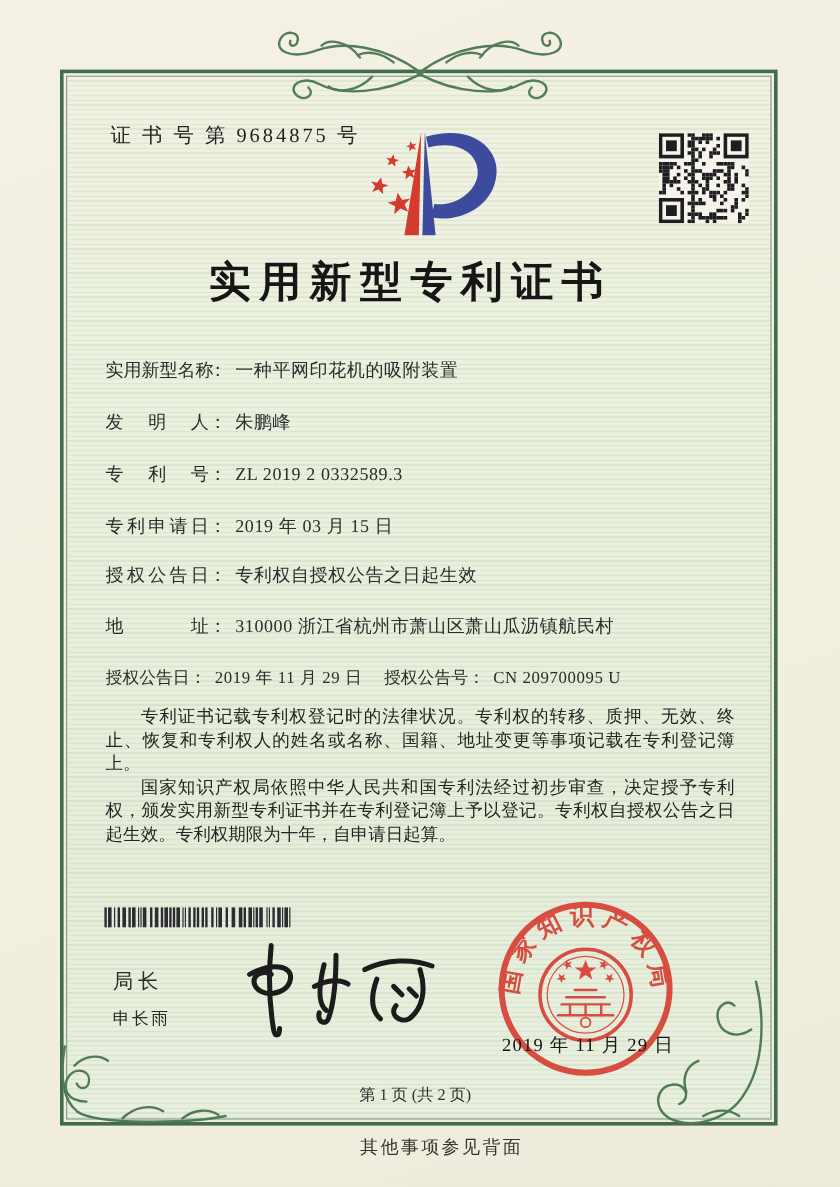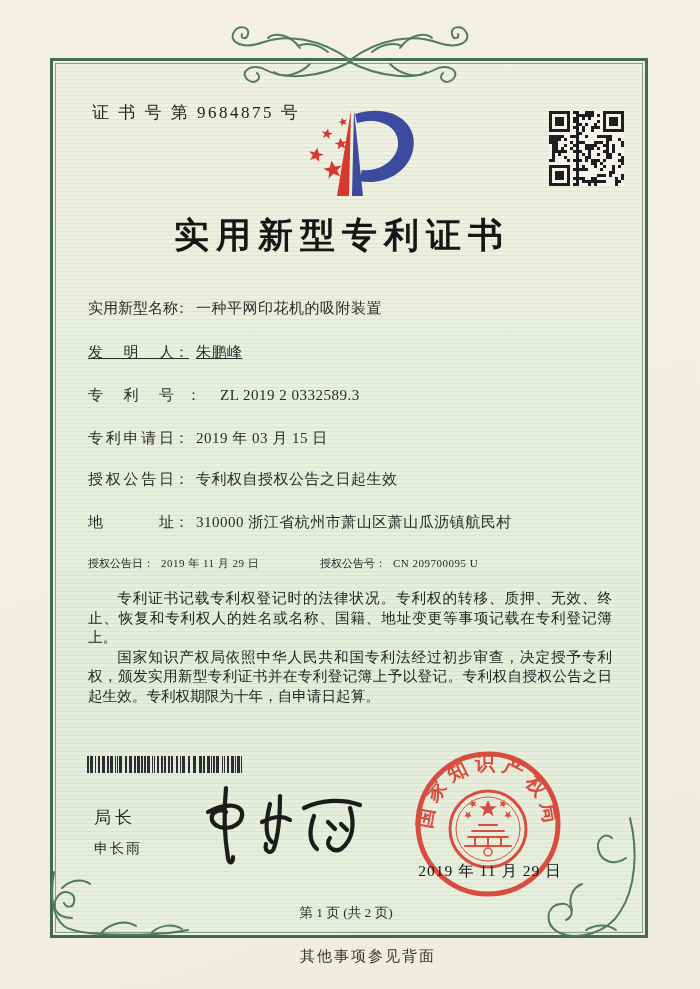--- a/index.html
+++ b/index.html
@@ -19,21 +19,21 @@
       linear-gradient(180deg,#f0f1e1 0%,#eaf0de 35%,#e5edda 75%,#e9efde 100%);
   }
   .content{position:absolute;z-index:3;}
   .cert-no{left:92px;top:101px;font-size:17px;letter-spacing:2.5px;color:#222;}
   .title{left:0;right:16px;top:212px;text-align:center;font-size:35px;font-weight:bold;
     letter-spacing:7px;color:#161616;}
   .frow{left:88px;top:0;width:530px;font-size:15px;display:flex;align-items:baseline;white-space:nowrap;}
   .flabel{display:inline-block;width:86px;text-align:justify;text-align-last:justify;}
   .fcolon{display:inline-block;margin-right:7px;}
   .fvalue{letter-spacing:0.5px;}
-  .grantrow{left:88px;top:0;width:540px;font-size:11px;display:flex;white-space:nowrap;}
+  .grantrow{left:88px;top:0;width:540px;font-size:14px;display:flex;white-space:nowrap;}
   .gpair2{position:absolute;left:232px;top:0;}
   .paras{left:88px;top:589px;width:524px;font-size:14.6px;line-height:19.5px;
     text-align:justify;color:#242424;}
   .paras p{margin:0;text-indent:2em;}
   .sign-title{left:94px;top:806px;font-size:17px;letter-spacing:4px;}
   .sign-name{left:94px;top:840px;font-size:14px;letter-spacing:2px;}
   .footer-page{left:50px;width:592px;top:904px;text-align:center;font-size:13.5px;color:#2e2e2e;}
   .footer-note{left:0;right:0;top:947px;text-align:center;font-size:15px;
     letter-spacing:2px;color:#35352f;padding-left:36px;}
   .seal-box{left:413px;top:749px;width:150px;height:150px;z-index:4;opacity:0.88;}
@@ -303,26 +303,26 @@
       </g>
   </svg>
 
   <div class="content title">实用新型专利证书</div>
 
   <div class="content frow" style="top:299px;">
     <span class="flabel">实用新型名称</span>
       <span class="fcolon">：</span>
       <span class="fvalue">一种平网印花机的吸附装置</span>
   </div>
-  <div class="content frow" style="top:343px;text-decoration:underline;">
+  <div class="content frow" style="top:343px;">
     <span class="flabel">发明人</span>
       <span class="fcolon">：</span>
       <span class="fvalue">朱鹏峰</span>
   </div>
-  <div class="content frow" style="top:386px;gap:12px;">
+  <div class="content frow" style="top:386px;">
     <span class="flabel">专利号</span>
       <span class="fcolon">：</span>
       <span class="fvalue">ZL 2019 2 0332589.3</span>
   </div>
   <div class="content frow" style="top:429px;">
     <span class="flabel">专利申请日</span>
       <span class="fcolon">：</span>
       <span class="fvalue">2019 年 03 月 15 日</span>
   </div>
   <div class="content frow" style="top:470px;">

